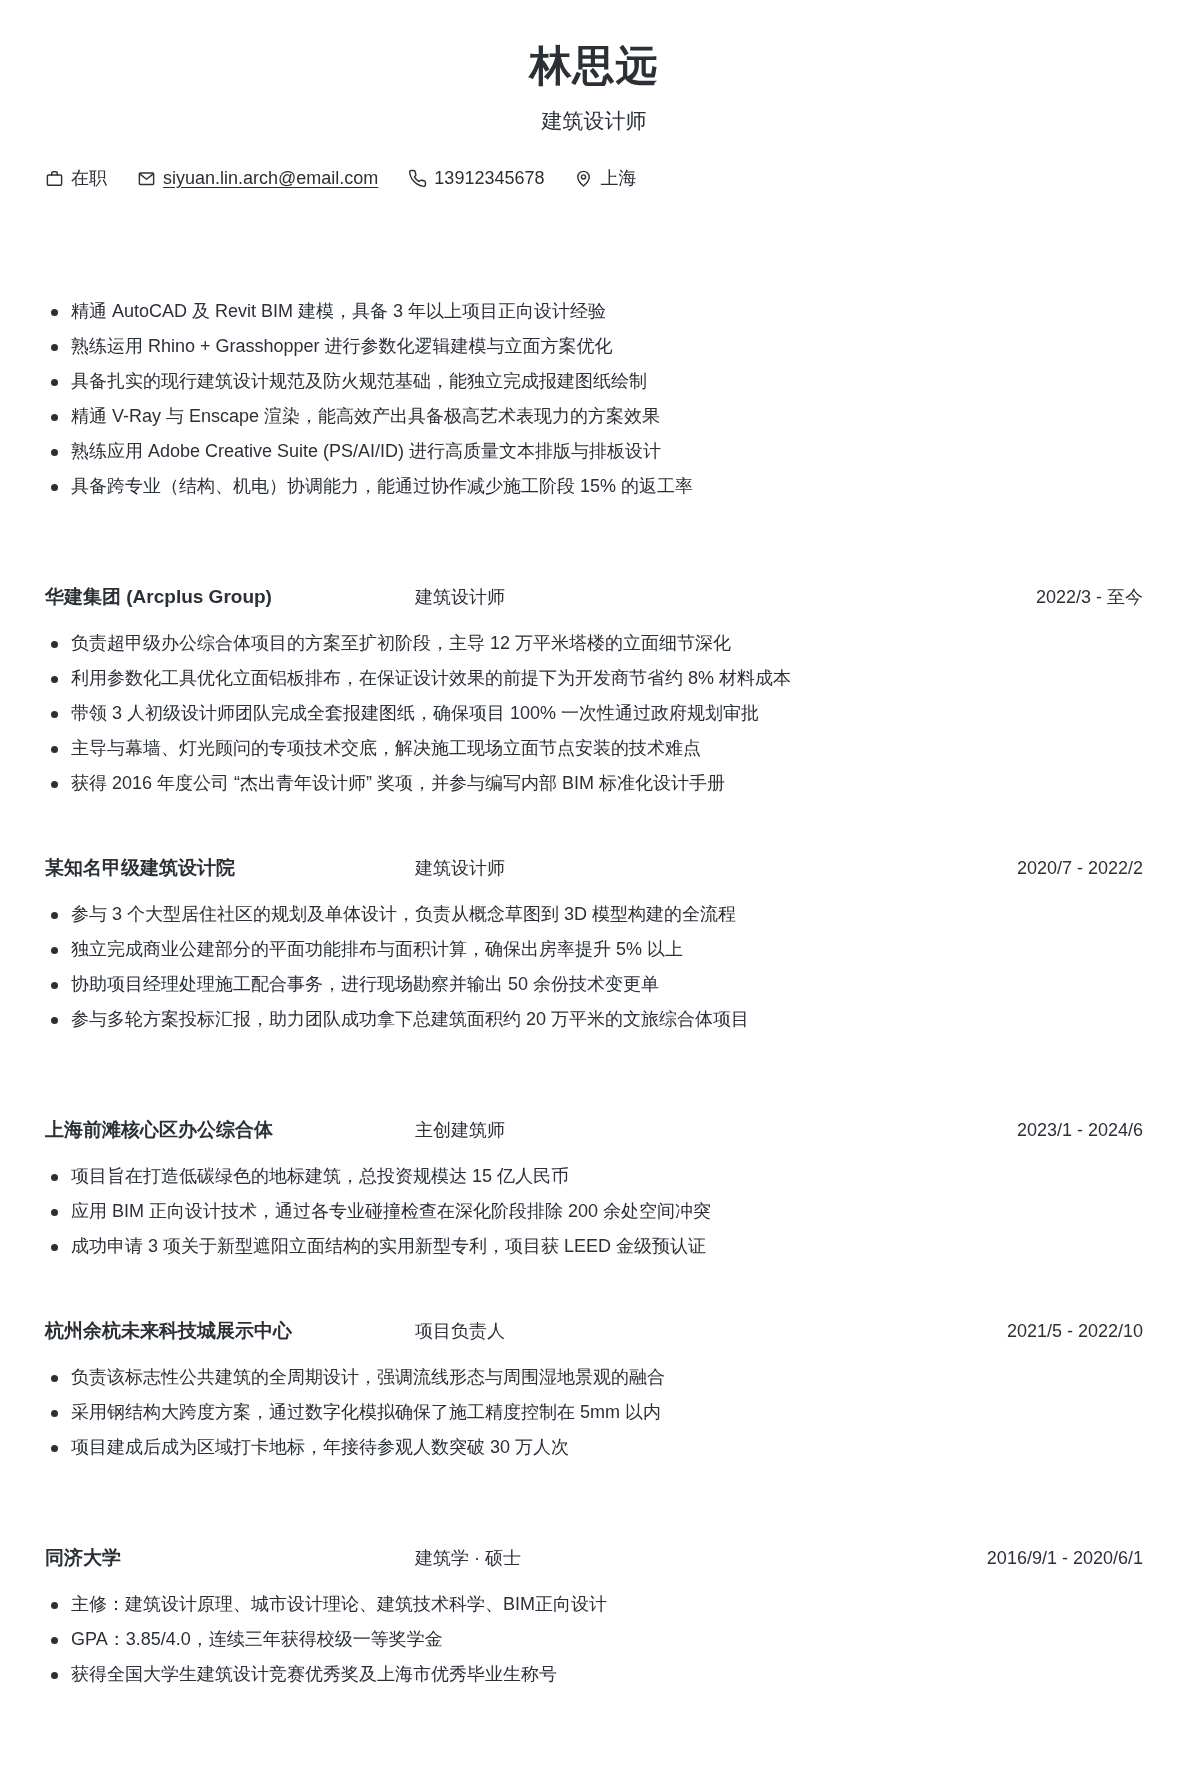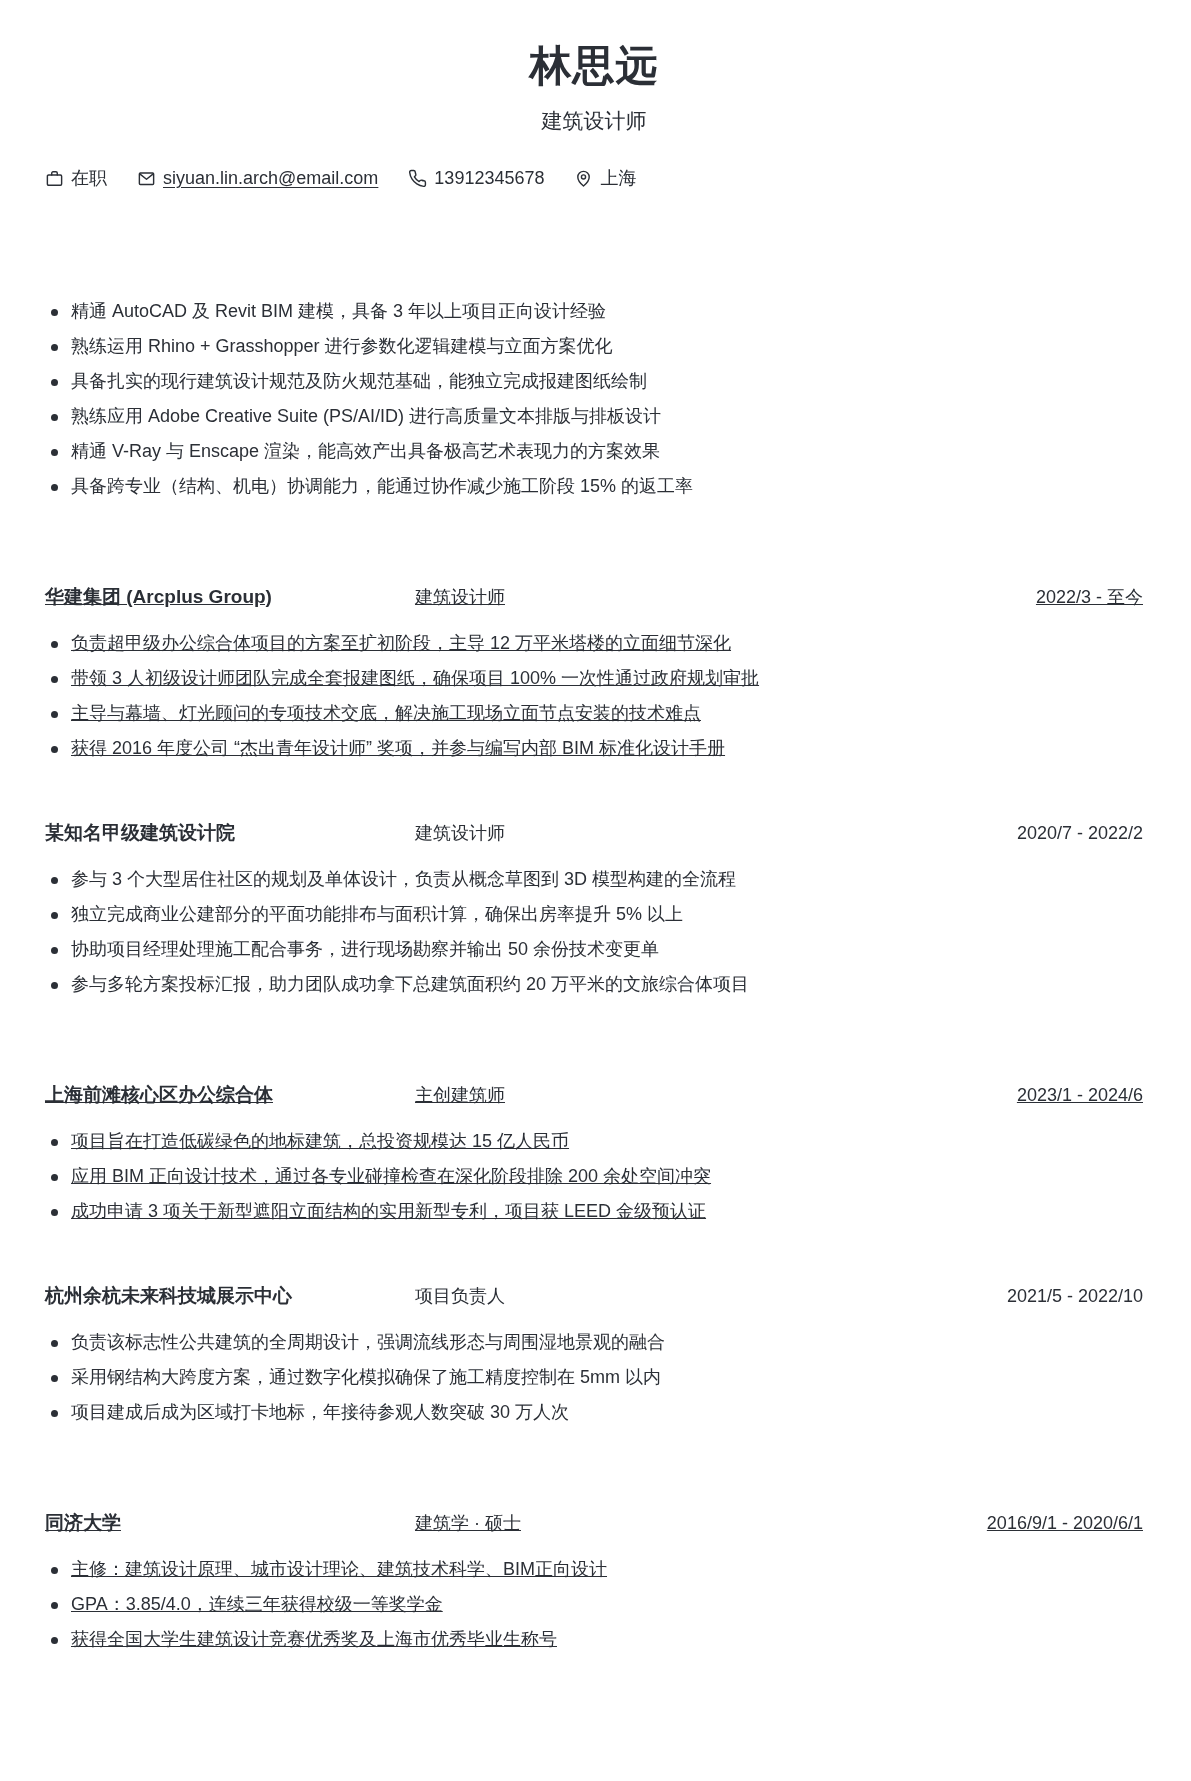--- a/index.html
+++ b/index.html
@@ -59,21 +59,21 @@
     height: 7px;
     border-radius: 50%;
     background: #2b2f36;
   }
 
   .skills-block { margin-top: 104px; }
 
   
   .section { margin-top: 78px; }
   .entry { margin-top: 52px; }
-  .section .entry:first-child { margin-top: 8px; text-decoration: underline; }
+  .section .entry:first-child { margin-top: 8px; }
   .entry-header {
     display: flex;
     align-items: baseline;
     line-height: 30px;
   }
   .entry-org {
     flex: 0 0 370px;
     font-size: 19px;
     font-weight: 700;
     white-space: nowrap;
@@ -137,36 +137,37 @@
       <span>上海</span>
     </span>
   </div>
 </header>
 
 <section class="skills-block">
   <ul class="bullets">
     <li>精通 AutoCAD 及 Revit BIM 建模，具备 3 年以上项目正向设计经验</li>
     <li>熟练运用 Rhino + Grasshopper 进行参数化逻辑建模与立面方案优化</li>
     <li>具备扎实的现行建筑设计规范及防火规范基础，能独立完成报建图纸绘制</li>
+    <li>精通 V-Ray 与 Enscape 渲染，能高效产出具备极高艺术表现力的方案效果</li>
     <li>熟练应用 Adobe Creative Suite (PS/AI/ID) 进行高质量文本排版与排板设计</li>
-    <li>精通 V-Ray 与 Enscape 渲染，能高效产出具备极高艺术表现力的方案效果</li>
     <li>具备跨专业（结构、机电）协调能力，能通过协作减少施工阶段 15% 的返工率</li>
   </ul>
 </section>
 
 <section class="section">
 
   <div class="entry">
     <div class="entry-header">
       <span class="entry-org">华建集团 (Arcplus Group)</span>
       <span class="entry-role">建筑设计师</span>
       <span class="entry-date">2022/3 - 至今</span>
     </div>
     <ul class="bullets">
       <li>负责超甲级办公综合体项目的方案至扩初阶段，主导 12 万平米塔楼的立面细节深化</li>
+      <li>利用参数化工具优化立面铝板排布，在保证设计效果的前提下为开发商节省约 8% 材料成本</li>
       <li>带领 3 人初级设计师团队完成全套报建图纸，确保项目 100% 一次性通过政府规划审批</li>
       <li>主导与幕墙、灯光顾问的专项技术交底，解决施工现场立面节点安装的技术难点</li>
       <li>获得 2016 年度公司 “杰出青年设计师” 奖项，并参与编写内部 BIM 标准化设计手册</li>
     </ul>
   </div>
 
   <div class="entry">
     <div class="entry-header">
       <span class="entry-org">某知名甲级建筑设计院</span>
       <span class="entry-role">建筑设计师</span>

